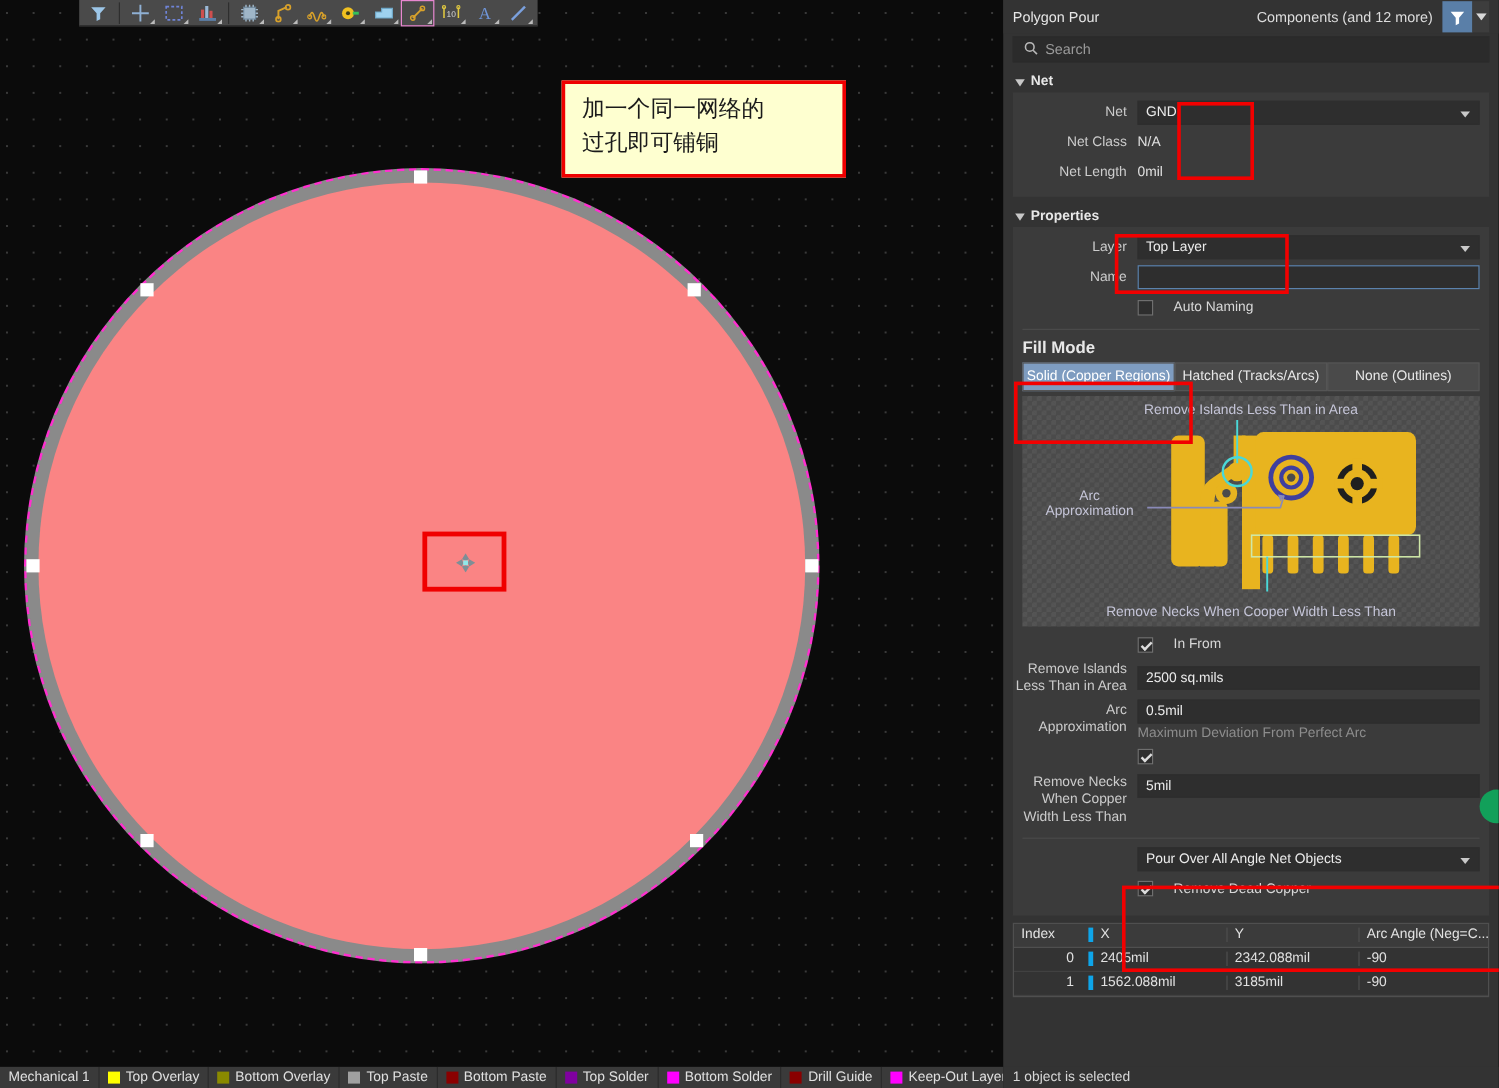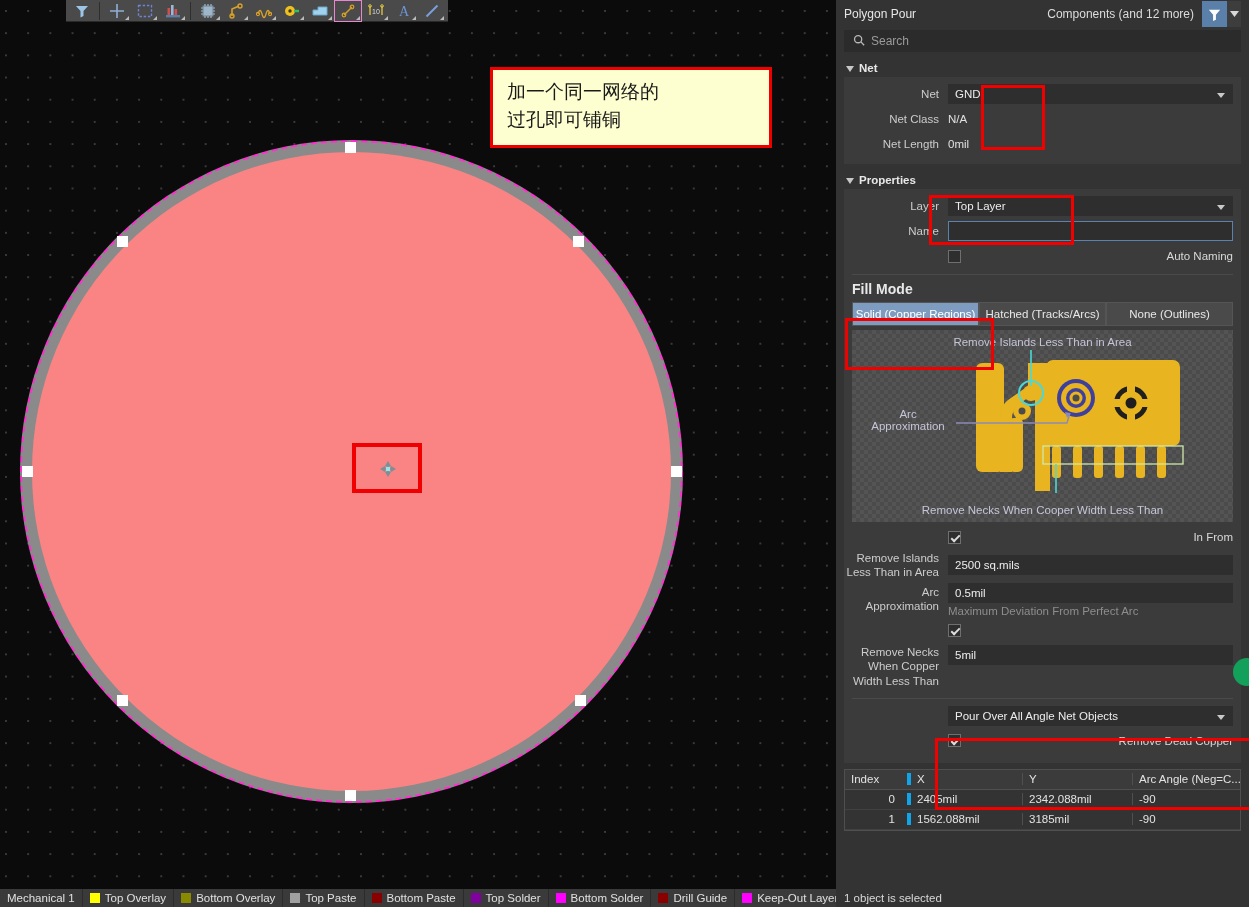--- a/index.html
+++ b/index.html
@@ -73,22 +73,22 @@
   }
   #center-box {
     position: absolute; left: 352px; top: 443px;
     width: 70px; height: 50px;
     border: 4px solid #f00000;
     z-index: 13;
   }
 
   
   #note {
-    position: absolute; left: 490px; top: 67px;
-    width: 282px; height: 81px;
+    position: absolute; left: 468px; top: 67px;
+    width: 237px; height: 81px;
     background: #feffd0;
     border: 3px solid #ef0000;
     padding: 8px 14px;
     color: #1a1a1a;
     font-size: 19px; line-height: 1.45;
     font-family: "DejaVu Sans", "Liberation Sans", sans-serif;
     z-index: 20;
   }
 
   
@@ -165,21 +165,21 @@
     border-right: 4px solid transparent; border-top: 5px solid #c9c9c9;
   }
   .txtin {
     height: 20px; background: #2e2e2e; border: 1px solid #2e2e2e;
     display: flex; align-items: center; padding: 0 6px;
     color: #ececec; font-size: 11.5px;
   }
   .txtin.focused { border: 1px solid #5b82ad; }
   .statictext { color: #e0e0e0; font-size: 11.5px; }
 
-  .cbrow { display: flex; align-items: center; gap: 3px; justify-content: space-between; }
+  .cbrow { display: flex; align-items: center; gap: 17px; }
   .cbox {
     width: 13px; height: 13px; background: #2e2e2e;
     border: 1px solid #6f6f6f; position: relative;
   }
   .cbox.on::after {
     content: ""; position: absolute; left: 2px; top: 3px;
     width: 7px; height: 3px; border-left: 2px solid #dcdcdc;
     border-bottom: 2px solid #dcdcdc; transform: rotate(-45deg);
   }
 

